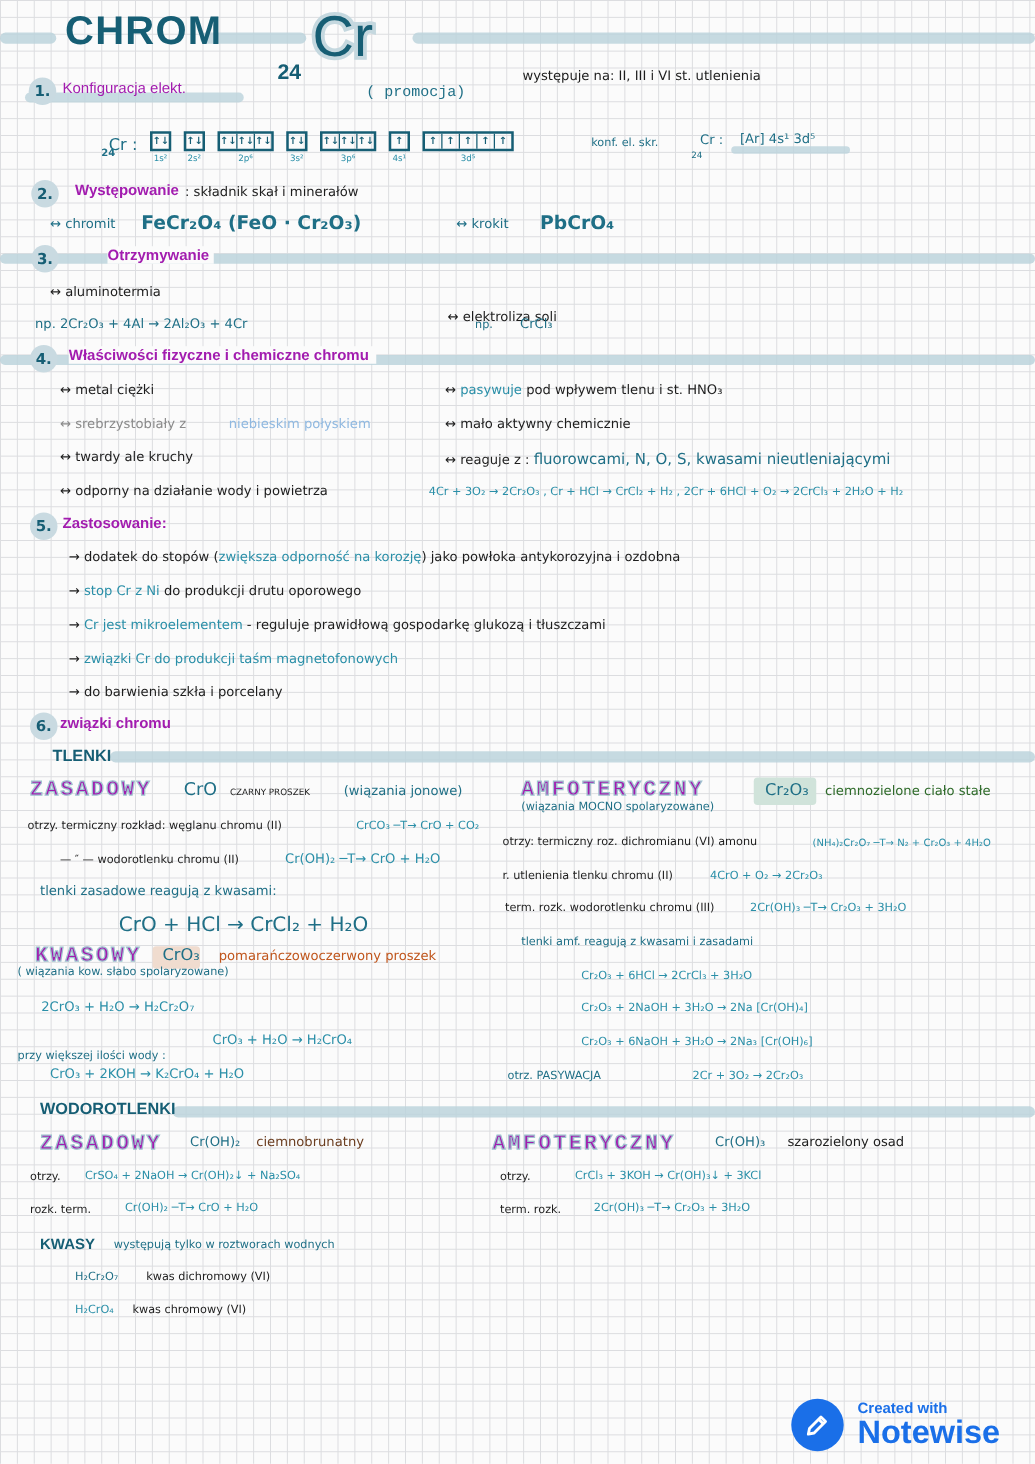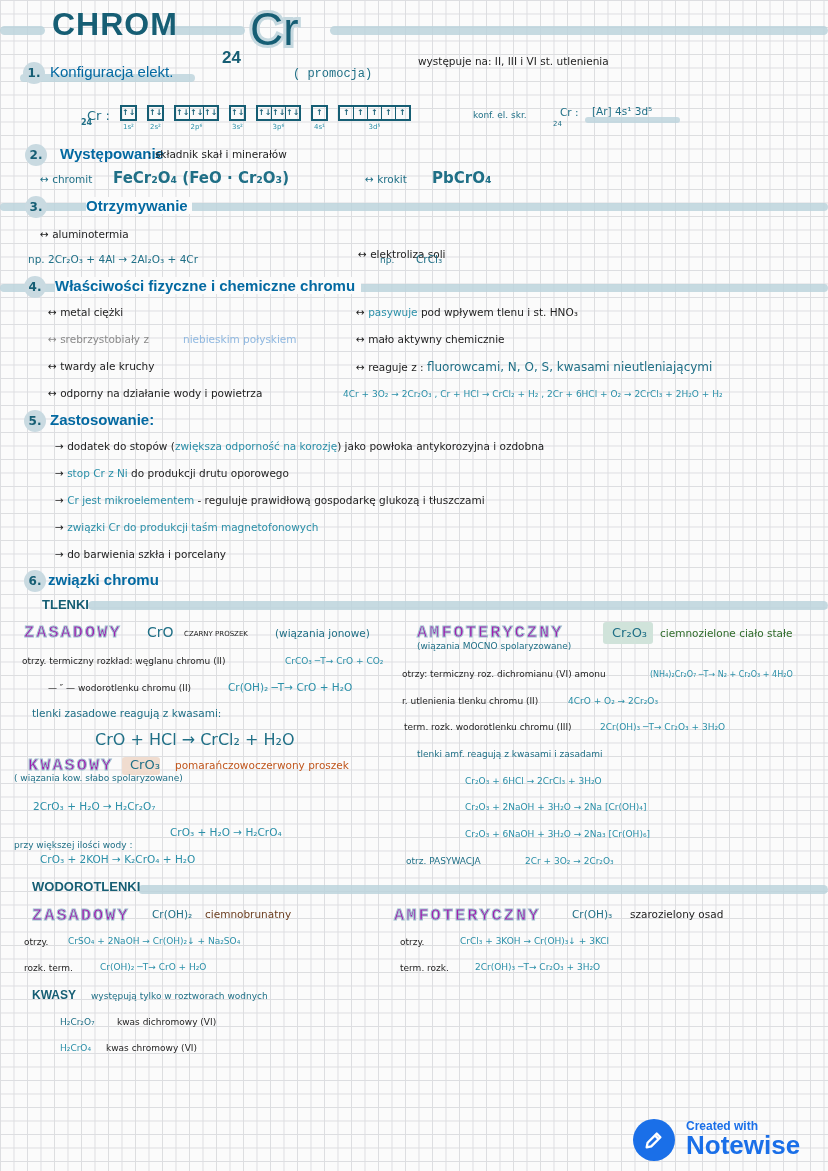--- a/index.html
+++ b/index.html
@@ -25,21 +25,21 @@
   .hw { font-size:12px; }
   .hws { font-size:10.5px; }
   .hwxs { font-size:9px; }
   .title { font-family:"Liberation Sans", sans-serif; font-weight:bold; color:#165e74; }
   .band { position:absolute; height:9px; background:#bcd3dc; border-radius:5px; opacity:.85; }
   .badge {
     position:absolute; width:22px; height:22px; border-radius:50%;
     background:#c9dae1; color:#165e74; font-weight:bold; font-size:12px;
     display:flex; align-items:center; justify-content:center;
   }
-  .sec-title { font-family:"Liberation Sans", sans-serif; font-weight:bold; color:#0369a1; font-size:15px; }
+  .sec-title { font-family:"Liberation Sans", sans-serif; font-weight:bold; color:#a21caf; font-size:12px; }
   .underline-band { position:absolute; height:8px; background:#bcd3dc; border-radius:4px; opacity:.8; }
   .outline-word {
     font-family:Liberation Mono, monospace; font-size:17px; font-weight:bold;
     color:#a21caf; -webkit-text-stroke:1px #9fc2cf; letter-spacing:2px;
   }
   .orb { display:inline-flex; flex-direction:column; align-items:center; margin-right:10px; }
   .orb .boxes { display:flex; border:2px solid #165e74; }
   .orb .box { width:13px; height:12px; border-right:1.5px solid #165e74; font-size:8px; color:#165e74; text-align:center; line-height:12px; font-weight:bold; }
   .orb .box:last-child { border-right:none; }
   .orb .lbl { font-size:7px; color:#2a8fa8; margin-top:2px; }
@@ -219,21 +219,21 @@
 <div class="abs teal2" style="left:650px;top:670px;font-size:8px;">(NH₄)₂Cr₂O₇ ─T→ N₂ + Cr₂O₃ + 4H₂O</div>
 <div class="abs hwxs dark" style="left:402px;top:696px;">r. utlenienia tlenku chromu (II)</div>
 <div class="abs hwxs teal2" style="left:568px;top:696px;">4CrO + O₂ → 2Cr₂O₃</div>
 <div class="abs hwxs dark" style="left:404px;top:722px;">term. rozk. wodorotlenku chromu (III)</div>
 <div class="abs hwxs teal2" style="left:600px;top:722px;">2Cr(OH)₃ ─T→ Cr₂O₃ + 3H₂O</div>
 <div class="abs hwxs teal" style="left:417px;top:749px;">tlenki amf. reagują z kwasami i zasadami</div>
 <div class="abs hwxs teal2" style="left:465px;top:776px;">Cr₂O₃ + 6HCl → 2CrCl₃ + 3H₂O</div>
 <div class="abs hwxs teal2" style="left:465px;top:802px;">Cr₂O₃ + 2NaOH + 3H₂O → 2Na [Cr(OH)₄]</div>
 <div class="abs hwxs teal2" style="left:465px;top:829px;">Cr₂O₃ + 6NaOH + 3H₂O → 2Na₃ [Cr(OH)₆]</div>
 <div class="abs hwxs teal" style="left:406px;top:856px;">otrz. PASYWACJA</div>
-<div class="abs hwxs teal2" style="left:525px;top:856px;">2Cr + 3O₂ → 2Cr₂O₃</div>
+<div class="abs hwxs teal2" style="left:554px;top:856px;">2Cr + 3O₂ → 2Cr₂O₃</div>
 
 <div class="band" style="left:138px;top:885px;width:690px;height:9px;"></div>
 <div class="abs title" style="left:32px;top:879px;font-size:13px;">WODOROTLENKI</div>
 
 <div class="abs outline-word" style="left:32px;top:906px;">ZASADOWY</div>
 <div class="abs hws teal" style="left:152px;top:908px;">Cr(OH)₂</div>
 <div class="abs hws brown" style="left:205px;top:908px;">ciemnobrunatny</div>
 <div class="abs hwxs dark" style="left:24px;top:937px;">otrzy.</div>
 <div class="abs hwxs teal2" style="left:68px;top:936px;">CrSO₄ + 2NaOH → Cr(OH)₂↓ + Na₂SO₄</div>
 <div class="abs hwxs dark" style="left:24px;top:963px;">rozk. term.</div>

